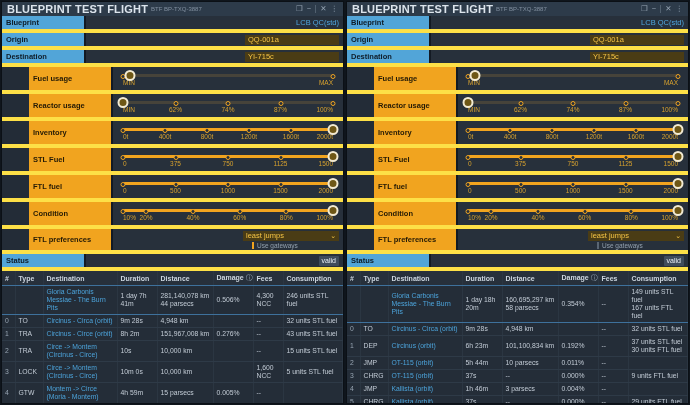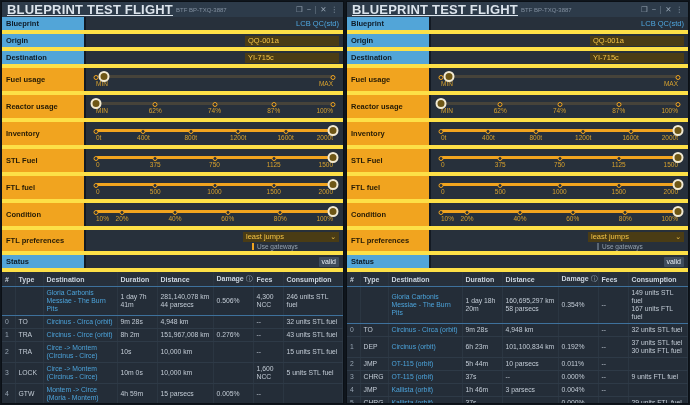--- a/index.html
+++ b/index.html
@@ -6,36 +6,36 @@
   body{
     width:690px;height:405px;overflow:hidden;background:#0f151c;
     display:flex;font-family:"Liberation Sans",sans-serif;
   }
   .window{
     width:343px;height:403px;margin:1px;background:#232c37;
     border:1px solid #0b1016;box-sizing:border-box;overflow:hidden;
     display:flex;flex-direction:column;flex:0 0 auto;
   }
   .titlebar{flex:0 0 14px;background:#2d3b4a;display:flex;align-items:center;padding:0 5px;}
-  .tb-title{font-size:13px;font-weight:bold;color:#dce4ec;letter-spacing:.2px;white-space:nowrap;text-decoration:underline;}
+  .tb-title{font-size:11px;font-weight:bold;color:#dce4ec;letter-spacing:.2px;white-space:nowrap;}
   .tb-id{font-size:6px;color:#8290a0;margin-left:3px;white-space:nowrap;}
   .tb-controls{margin-left:auto;display:flex;align-items:center;gap:4px;color:#97a5b4;font-size:7.5px;line-height:1;}
   .tbc{cursor:pointer;}
   .tb-sep{width:1px;height:8px;background:#51606f;}
 
   .frow{display:flex;border-bottom:4px solid #fde047;flex:0 0 auto;}
   .h-val{height:13px;}
   .h-slider{height:23px;}
   .h-prefs{height:21px;text-align:right;}
   .flabel{
     flex:0 0 84px;box-sizing:border-box;padding:0 4px;display:flex;align-items:center;
     font-size:7.5px;font-weight:bold;border-right:2px solid #131a23;white-space:nowrap;
   }
   .blue{background:#52a5d8;color:#0e1b27;}
-  .orange{background:#f1a41f;color:#241a06;}
+  .orange{background:#f1a41f;color:#241a06;margin-left:27px;}
   .fcontent{flex:1;position:relative;background:#27303b;min-width:0;}
   .val-end{display:flex;align-items:center;justify-content:flex-end;padding:0 4px;}
   .bp-link{color:#4fa7e0;font-size:7.5px;cursor:pointer;}
   .tinput{width:88px;height:10px;background:#4a3c15;color:#f5c445;font-size:7.5px;display:flex;align-items:center;padding:0 3px;cursor:text;}
   .badge{background:#3f4c5b;color:#e8eef4;font-size:7px;padding:0 3px;border-radius:1px;line-height:10px;}
 
   .sl-inner{position:absolute;left:10px;right:10px;top:0;bottom:0;}
   .track{position:absolute;top:7px;left:0;right:0;height:3px;background:#46433a;border-radius:2px;cursor:pointer;}
   .track.filled{background:#f1a41f;}
   .tickdot{position:absolute;top:6.5px;width:3px;height:3px;border:1px solid #f1a41f;border-radius:50%;background:#27303b;transform:translateX(-50%);}

